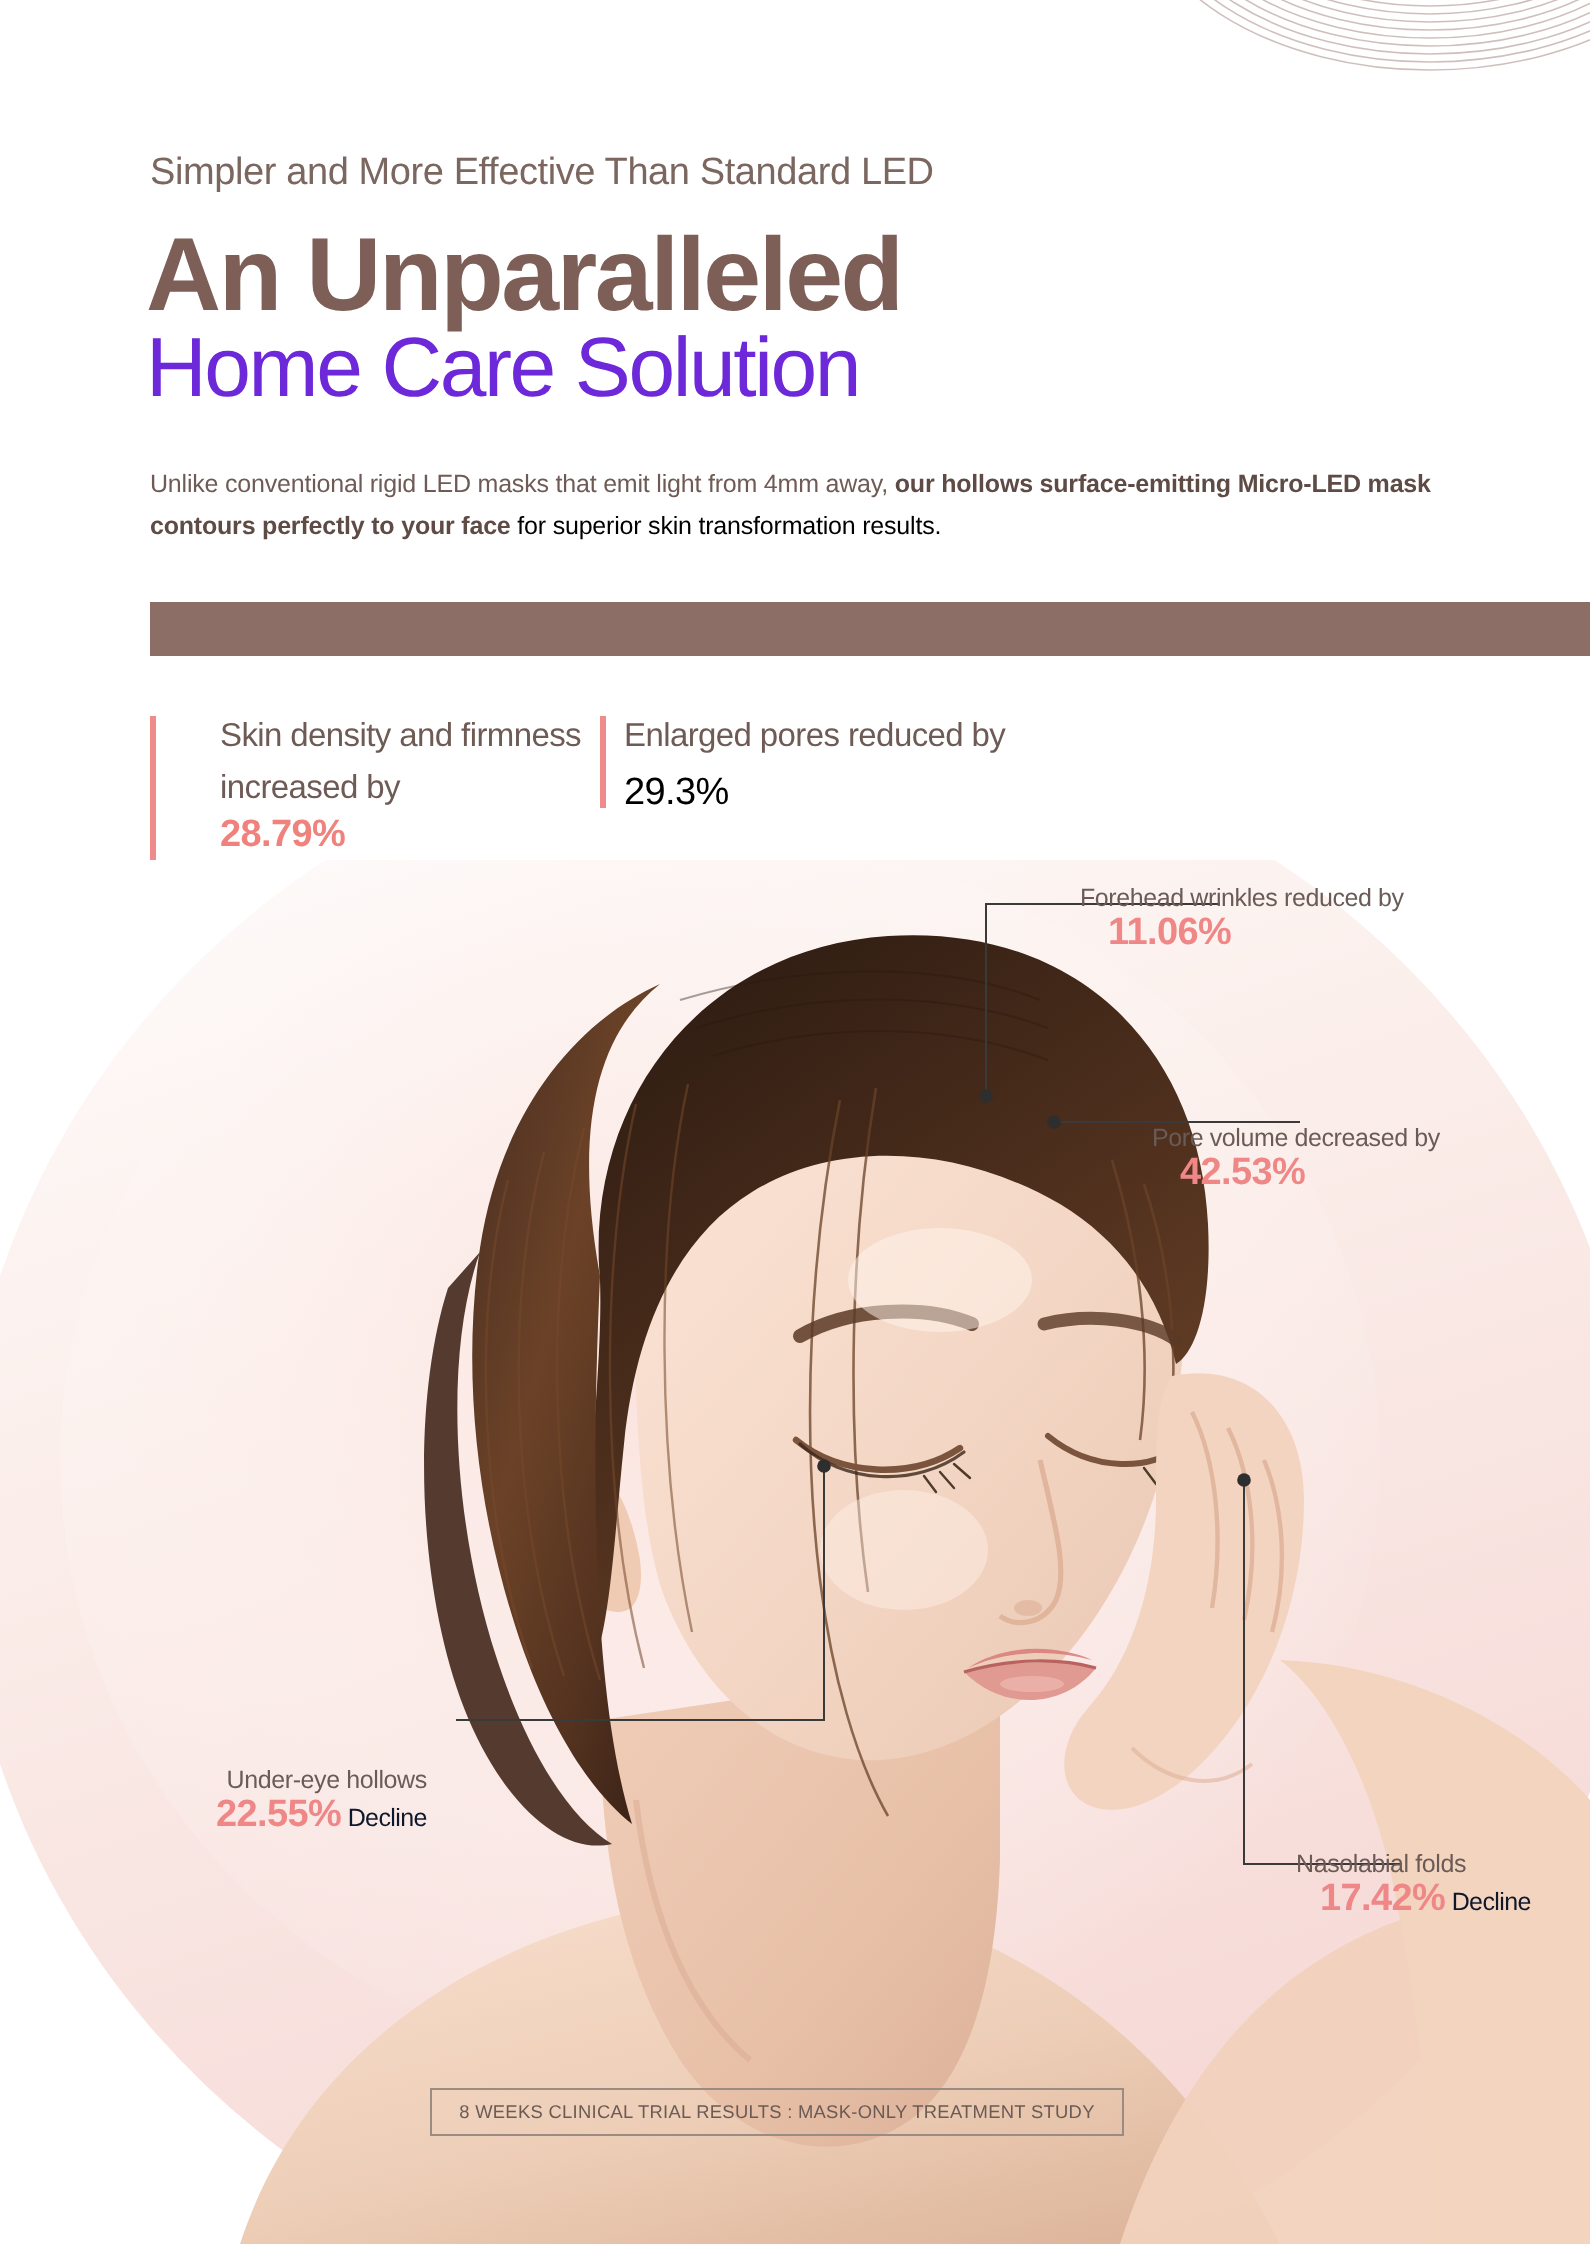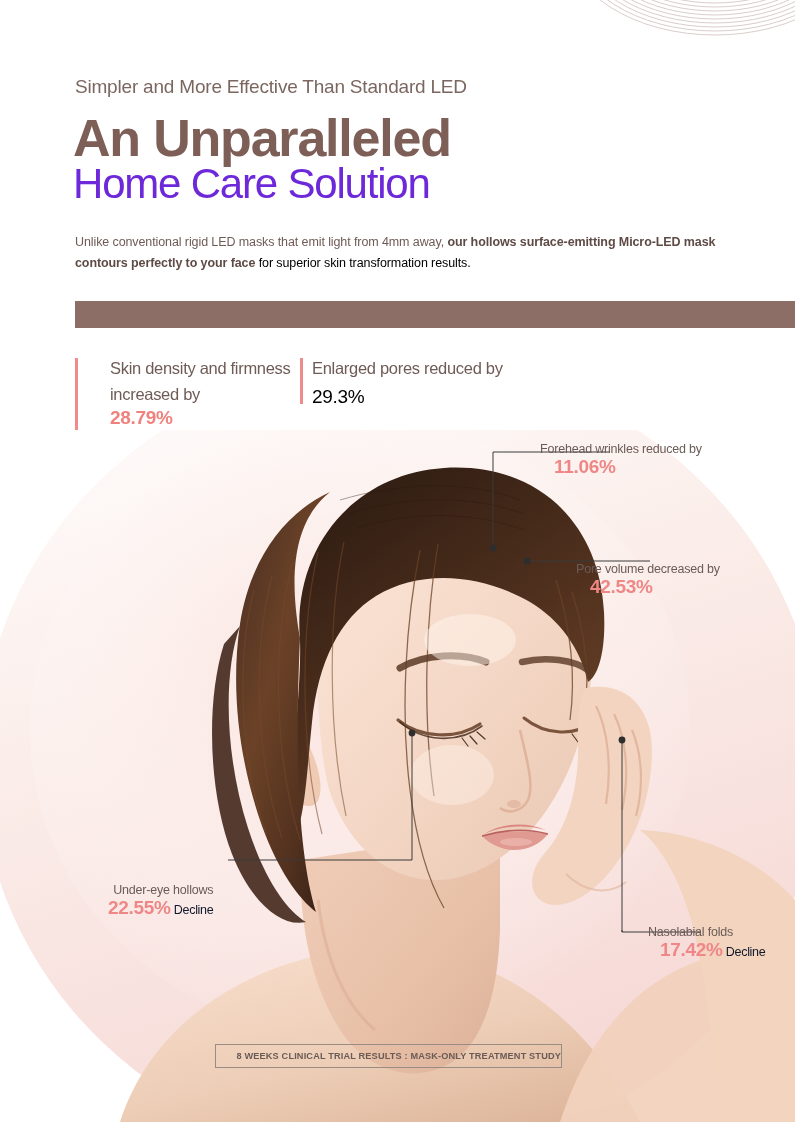--- a/index.html
+++ b/index.html
@@ -52,21 +52,21 @@
   .callout .lbl{font-size:12.5px;color:#6b5b57;letter-spacing:-.2px;white-space:nowrap;}
   .callout .num{font-size:19px;font-weight:700;color:#ef8787;letter-spacing:-.3px;
                 white-space:nowrap;}
   .callout .num .suf{font-size:12.5px;font-weight:400;color:#0f172a;}
   .callout.right .num{padding-left:14px;}
   .callout.ue{text-align:right;margin-top:48px;}
   .callout.nl .num{padding-left:12px;}
 
   
   .cap{position:absolute;left:215px;top:1044px;width:345px;height:22px;
-       border:1px solid #9a8b83;display:flex;align-items:center;justify-content:flex-end;font-weight:bold;}
+       border:1px solid #9a8b83;display:flex;align-items:center;justify-content:center;}
   .cap span{font-size:9.2px;color:#6a5b55;letter-spacing:.15px;white-space:nowrap;}
 </style>
 </head>
 <body>
 
 <div class="page">
 
   <div class="arc-deco">
     <svg width="300" height="200" viewBox="0 0 300 200">
       <g fill="none" stroke="#a98c86" stroke-width="0.8" opacity="0.55">

